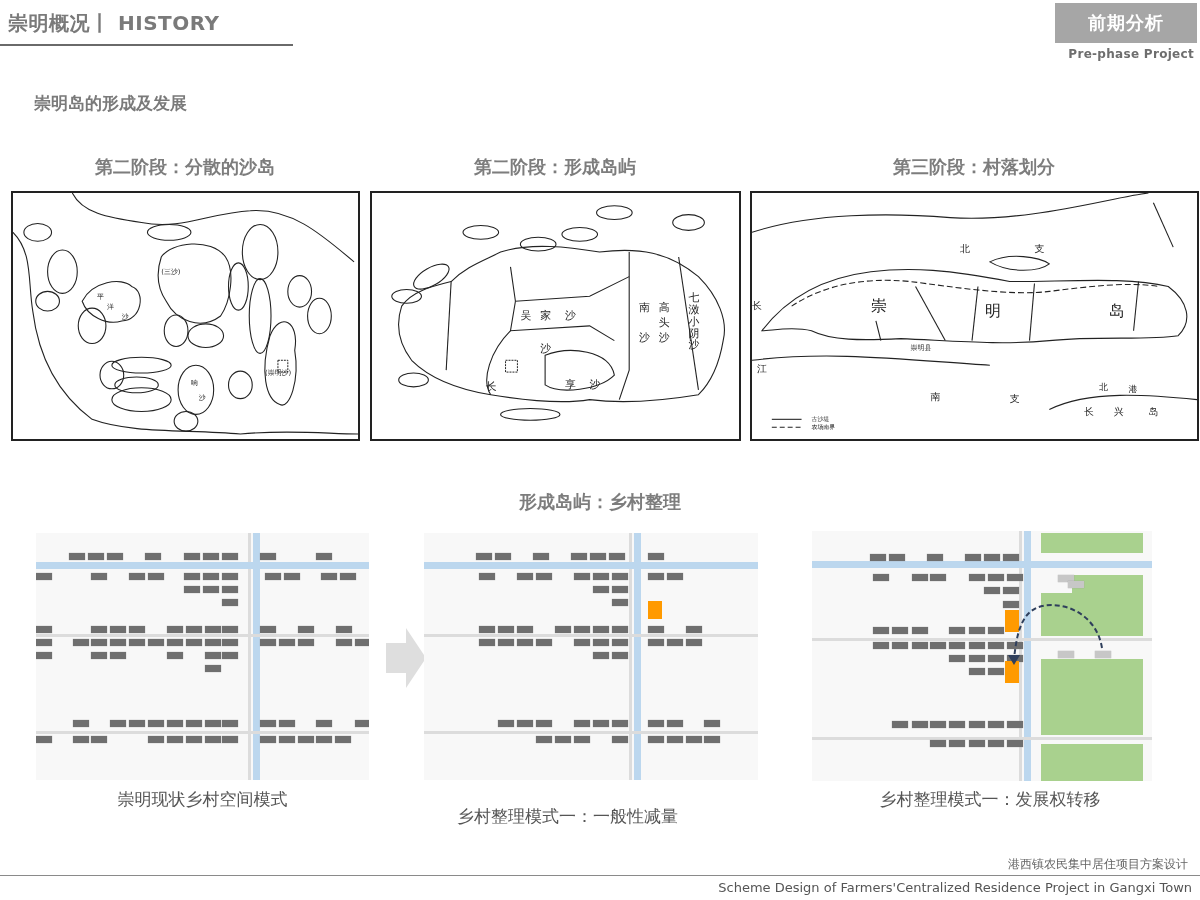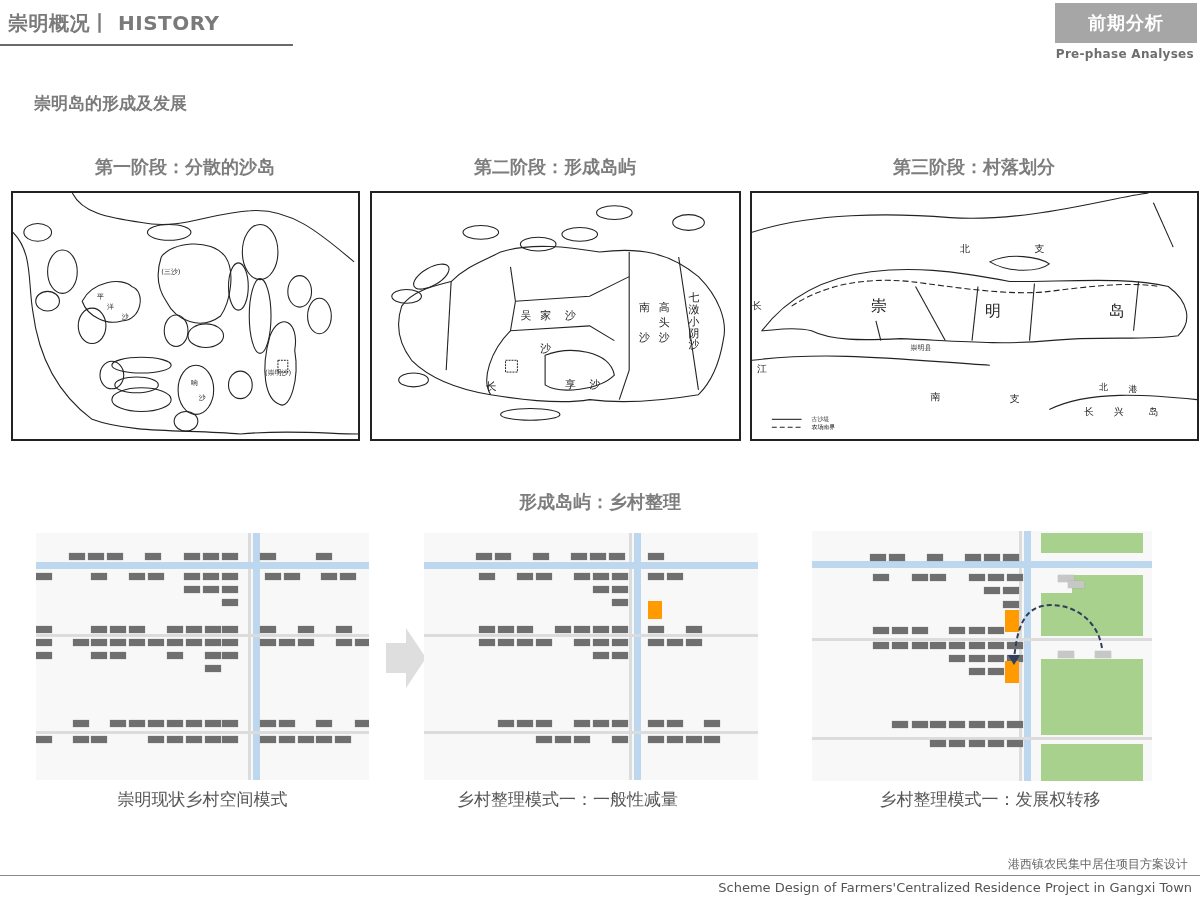--- a/index.html
+++ b/index.html
@@ -35,25 +35,25 @@
   .footer-cn { position: absolute; right: 12px; top: 856px; font-size: 12px; color: #666; }
   .footer-rule { position: absolute; left: 0; top: 875px; width: 1200px; height: 1px; background: #8a8a8a; }
   .footer-en { position: absolute; right: 8px; top: 880px; font-size: 13px; color: #555; }
 </style>
 </head>
 <body>
 
 <div class="header-title">崇明概况丨 HISTORY</div>
 <div class="header-rule"></div>
 <div class="badge">前期分析</div>
-<div class="badge-sub">Pre-phase Analyses</div>
+<div class="badge-sub">Pre-phase Project</div>
 
 <div class="section-title">崇明岛的形成及发展</div>
 
-<div class="stage-title" style="left:10px; top:155px; width:350px;">第一阶段：分散的沙岛</div>
+<div class="stage-title" style="left:10px; top:155px; width:350px;">第二阶段：分散的沙岛</div>
 <div class="stage-title" style="left:370px; top:155px; width:370px;text-align:center;">第二阶段：形成岛屿</div>
 <div class="stage-title" style="left:750px; top:155px; width:448px;">第三阶段：村落划分</div>
 
 <div class="map-frame" style="left:11px; top:191px; width:349px; height:250px;text-decoration:underline;">
   <svg viewBox="0 0 349 250" preserveAspectRatio="none">
     <g fill="none" stroke="#222" stroke-width="1.1">
       <path d="M60,0 C70,20 95,25 130,30 C170,38 200,20 240,18 C280,15 310,40 345,70"></path>
       <path d="M0,40 C20,60 15,90 20,120 C25,160 40,200 80,230 C120,245 180,240 230,245 C280,240 320,245 349,245"></path>
       <ellipse cx="25" cy="40" rx="14" ry="9"></ellipse>
       <ellipse cx="50" cy="80" rx="15" ry="22"></ellipse>
@@ -400,18 +400,18 @@
     <div class="bldg light" style="left: 283px; top: 120px;"></div>
     <div class="orange" style="left: 193px; top: 79px; width: 14px; height: 22px;"></div>
     <div class="orange" style="left: 193px; top: 130px; width: 14px; height: 22px;"></div>
     <svg width="340" height="250" style="position:absolute;left:0;top:0;">
       <path d="M290,117 C285,85 255,70 230,75 C210,80 205,100 202,128" fill="none" stroke="#2f3f5c" stroke-width="2" stroke-dasharray="5,3"></path>
       <polygon points="196,124 208,124 202,134" fill="#2f3f5c"></polygon>
     </svg>
   </div>
 
 <div class="caption" style="left:36px; width:333px;">崇明现状乡村空间模式</div>
-<div class="caption" style="left:400px; width:335px;">乡村整理模式一：一般性减量</div>
+<div class="caption" style="left:400px; width:335px;margin-top:17px;">乡村整理模式一：一般性减量</div>
 <div class="caption" style="left:800px; width:380px;">乡村整理模式一：发展权转移</div>
 
 <div class="footer-cn">港西镇农民集中居住项目方案设计</div>
 <div class="footer-rule"></div>
 <div class="footer-en">Scheme Design of Farmers'Centralized Residence Project in Gangxi Town</div>
 
 </body></html>

